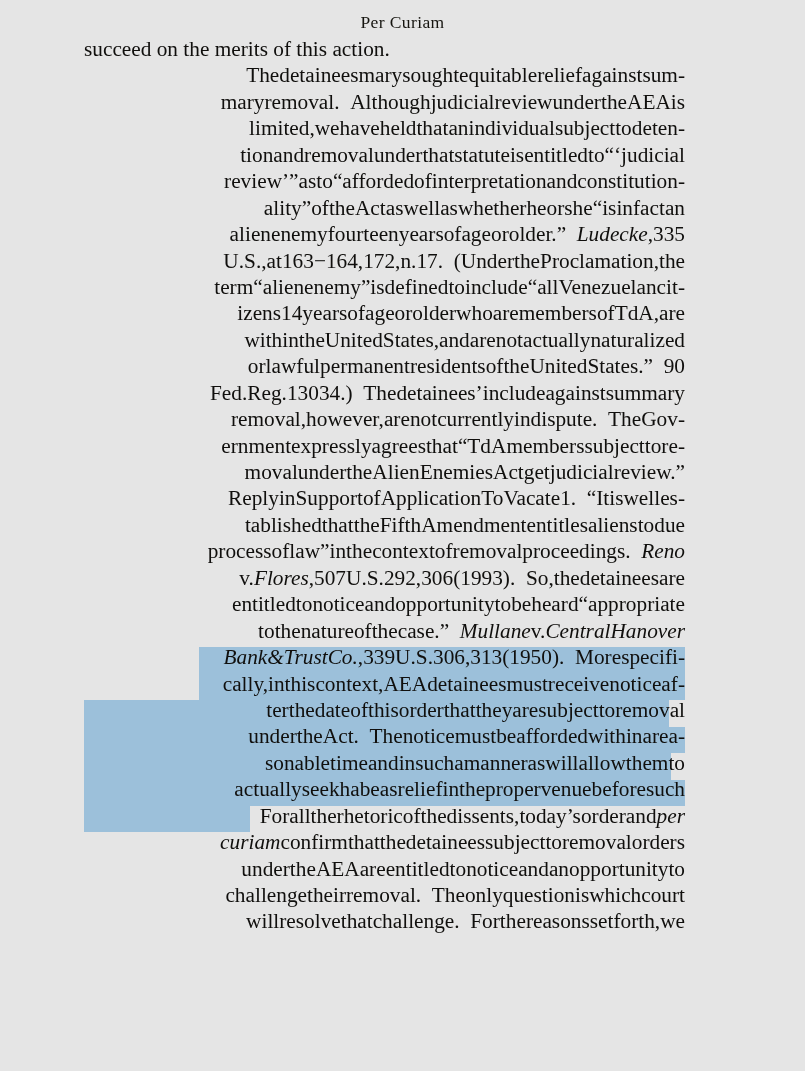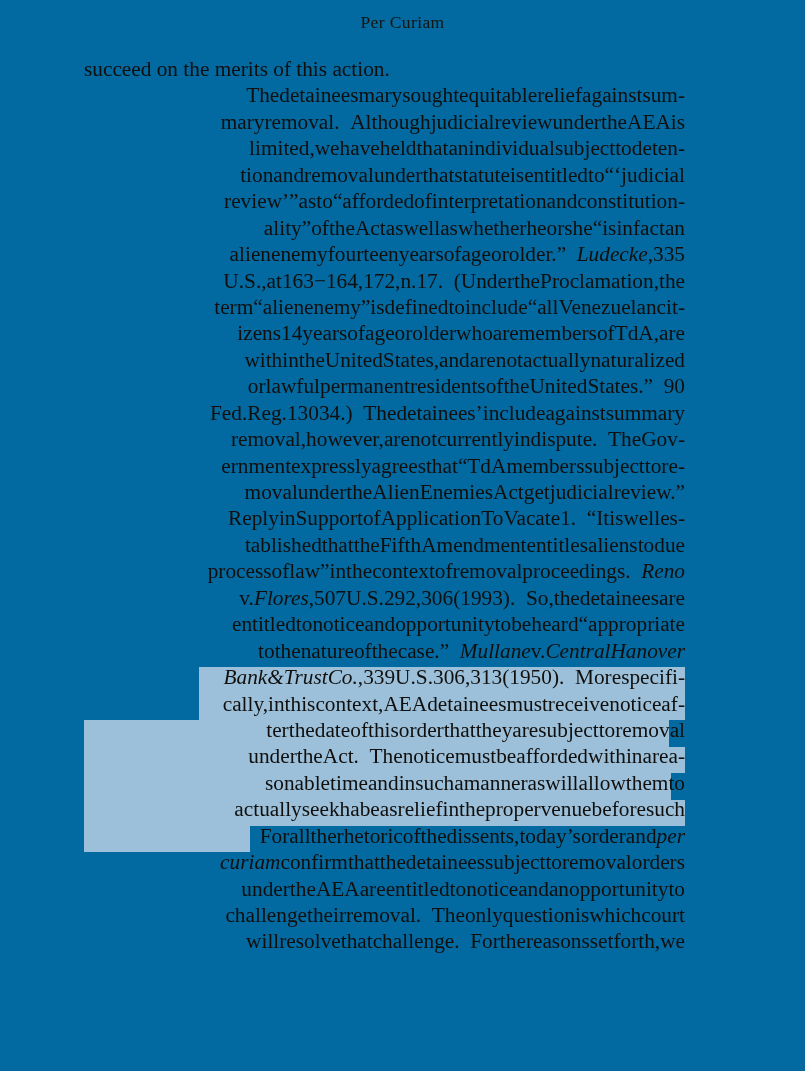--- a/index.html
+++ b/index.html
@@ -15,38 +15,38 @@
     color: #100f0d;
     overflow: hidden;
   }
 
   .page {
     position: absolute;
     left: 0;
     top: 0;
     width: 805px;
     height: 1071px;
-    background: #0369a1;
+    background: #e5e5e5;
   }
 
   .running-head {
     position: absolute;
     left: 0;
     top: 12px;
     width: 805px;
     text-align: center;
     font-size: 17.5px;
     letter-spacing: 0.4px;
     color: #15140f;
   }
 
   .body-col {
     position: absolute;
     left: 84px;
-    top: 56px;
+    top: 36px;
     width: 601px;
   }
 
   
   .ln {
     position: relative;
     height: 26.45px;
     line-height: 26.45px;
     font-size: 21.3px;
     white-space: pre;

